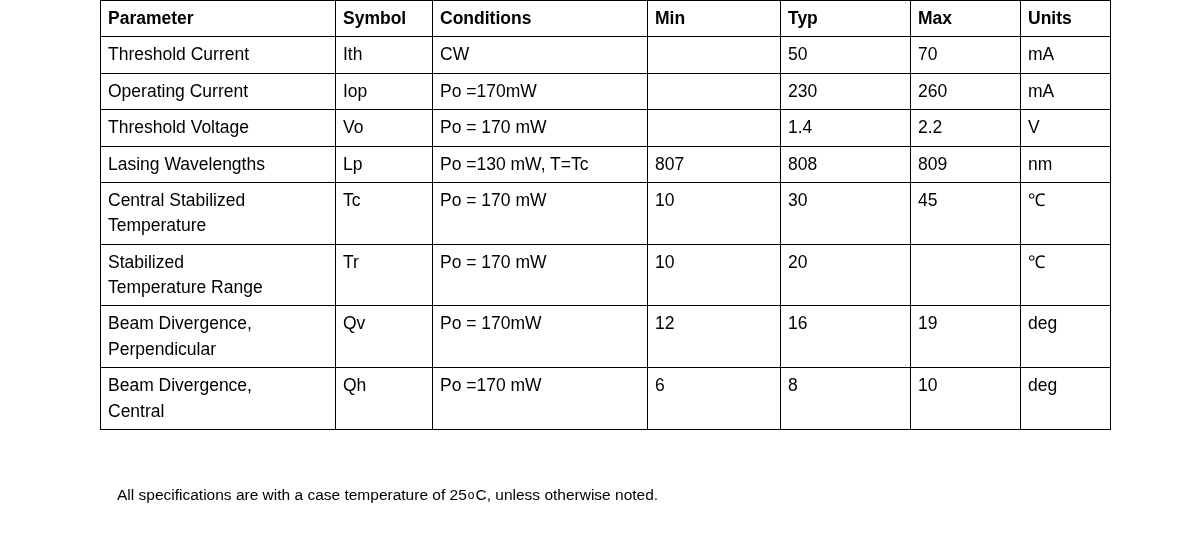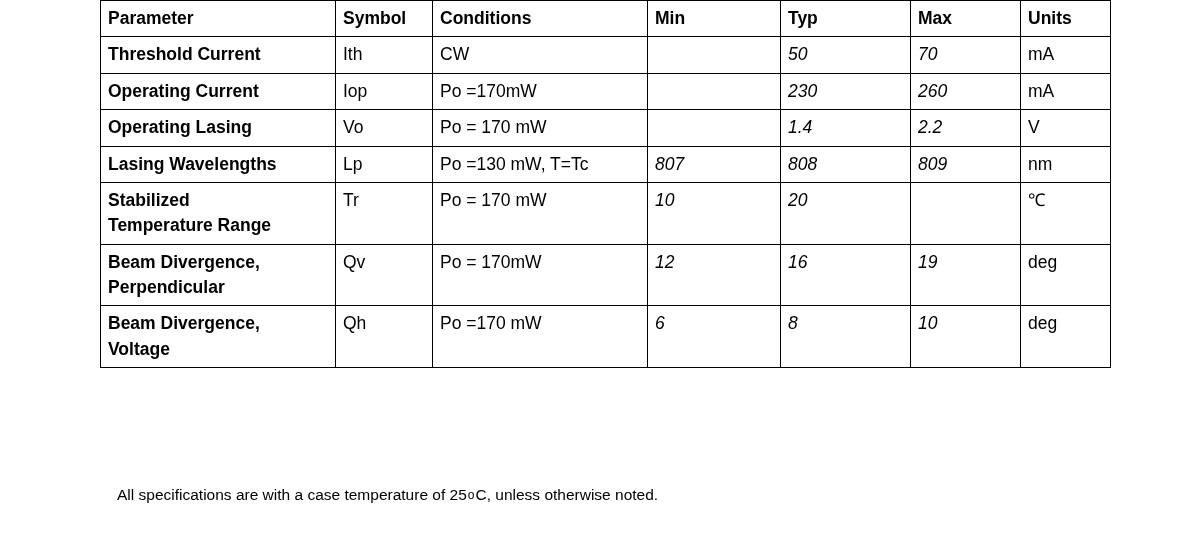--- a/index.html
+++ b/index.html
@@ -42,23 +42,23 @@
   
   col.c-param  { width: 235px; }
   col.c-symbol { width: 97px; }
   col.c-cond   { width: 215px; }
   col.c-min    { width: 133px; }
   col.c-typ    { width: 130px; }
   col.c-max    { width: 110px; }
   col.c-units  { width: 90px; }
 
   
-  td.num { padding-left: 7px; font-style: italic; }
+  td.num { padding-left: 7px; }
 
-  .two-line { display: block; font-weight: bold; }
+  .two-line { display: block; }
 
   .footnote {
     position: absolute;
     left: 117px;
     top: 484px;
     font-size: 15.5px;
     line-height: 1.4;
     white-space: nowrap;
   }
   .footnote .deg {
@@ -111,39 +111,51 @@
         </td>
         <td>Iop</td>
         <td>Po =170mW</td>
         <td class="num"></td>
         <td class="num">230</td>
         <td class="num">260</td>
         <td>mA</td>
       </tr>
       <tr>
         <td>
-          <span class="two-line">Operating Lasing</span>
+          <span class="two-line">Threshold Voltage</span>
         </td>
         <td>Vo</td>
         <td>Po = 170 mW</td>
         <td class="num"></td>
         <td class="num">1.4</td>
         <td class="num">2.2</td>
         <td>V</td>
       </tr>
       <tr>
         <td>
           <span class="two-line">Lasing Wavelengths</span>
         </td>
         <td>Lp</td>
         <td>Po =130 mW, T=Tc</td>
         <td class="num">807</td>
         <td class="num">808</td>
         <td class="num">809</td>
         <td>nm</td>
+      </tr>
+      <tr>
+        <td>
+          <span class="two-line">Central Stabilized</span>
+          <span class="two-line">Temperature</span>
+        </td>
+        <td>Tc</td>
+        <td>Po = 170 mW</td>
+        <td class="num">10</td>
+        <td class="num">30</td>
+        <td class="num">45</td>
+        <td>℃</td>
       </tr>
       <tr>
         <td>
           <span class="two-line">Stabilized</span>
           <span class="two-line">Temperature Range</span>
         </td>
         <td>Tr</td>
         <td>Po = 170 mW</td>
         <td class="num">10</td>
         <td class="num">20</td>
@@ -158,21 +170,21 @@
         <td>Qv</td>
         <td>Po = 170mW</td>
         <td class="num">12</td>
         <td class="num">16</td>
         <td class="num">19</td>
         <td>deg</td>
       </tr>
       <tr>
         <td>
           <span class="two-line">Beam Divergence,</span>
-          <span class="two-line">Voltage</span>
+          <span class="two-line">Central</span>
         </td>
         <td>Qh</td>
         <td>Po =170 mW</td>
         <td class="num">6</td>
         <td class="num">8</td>
         <td class="num">10</td>
         <td>deg</td>
       </tr>
     </tbody>
   </table>

